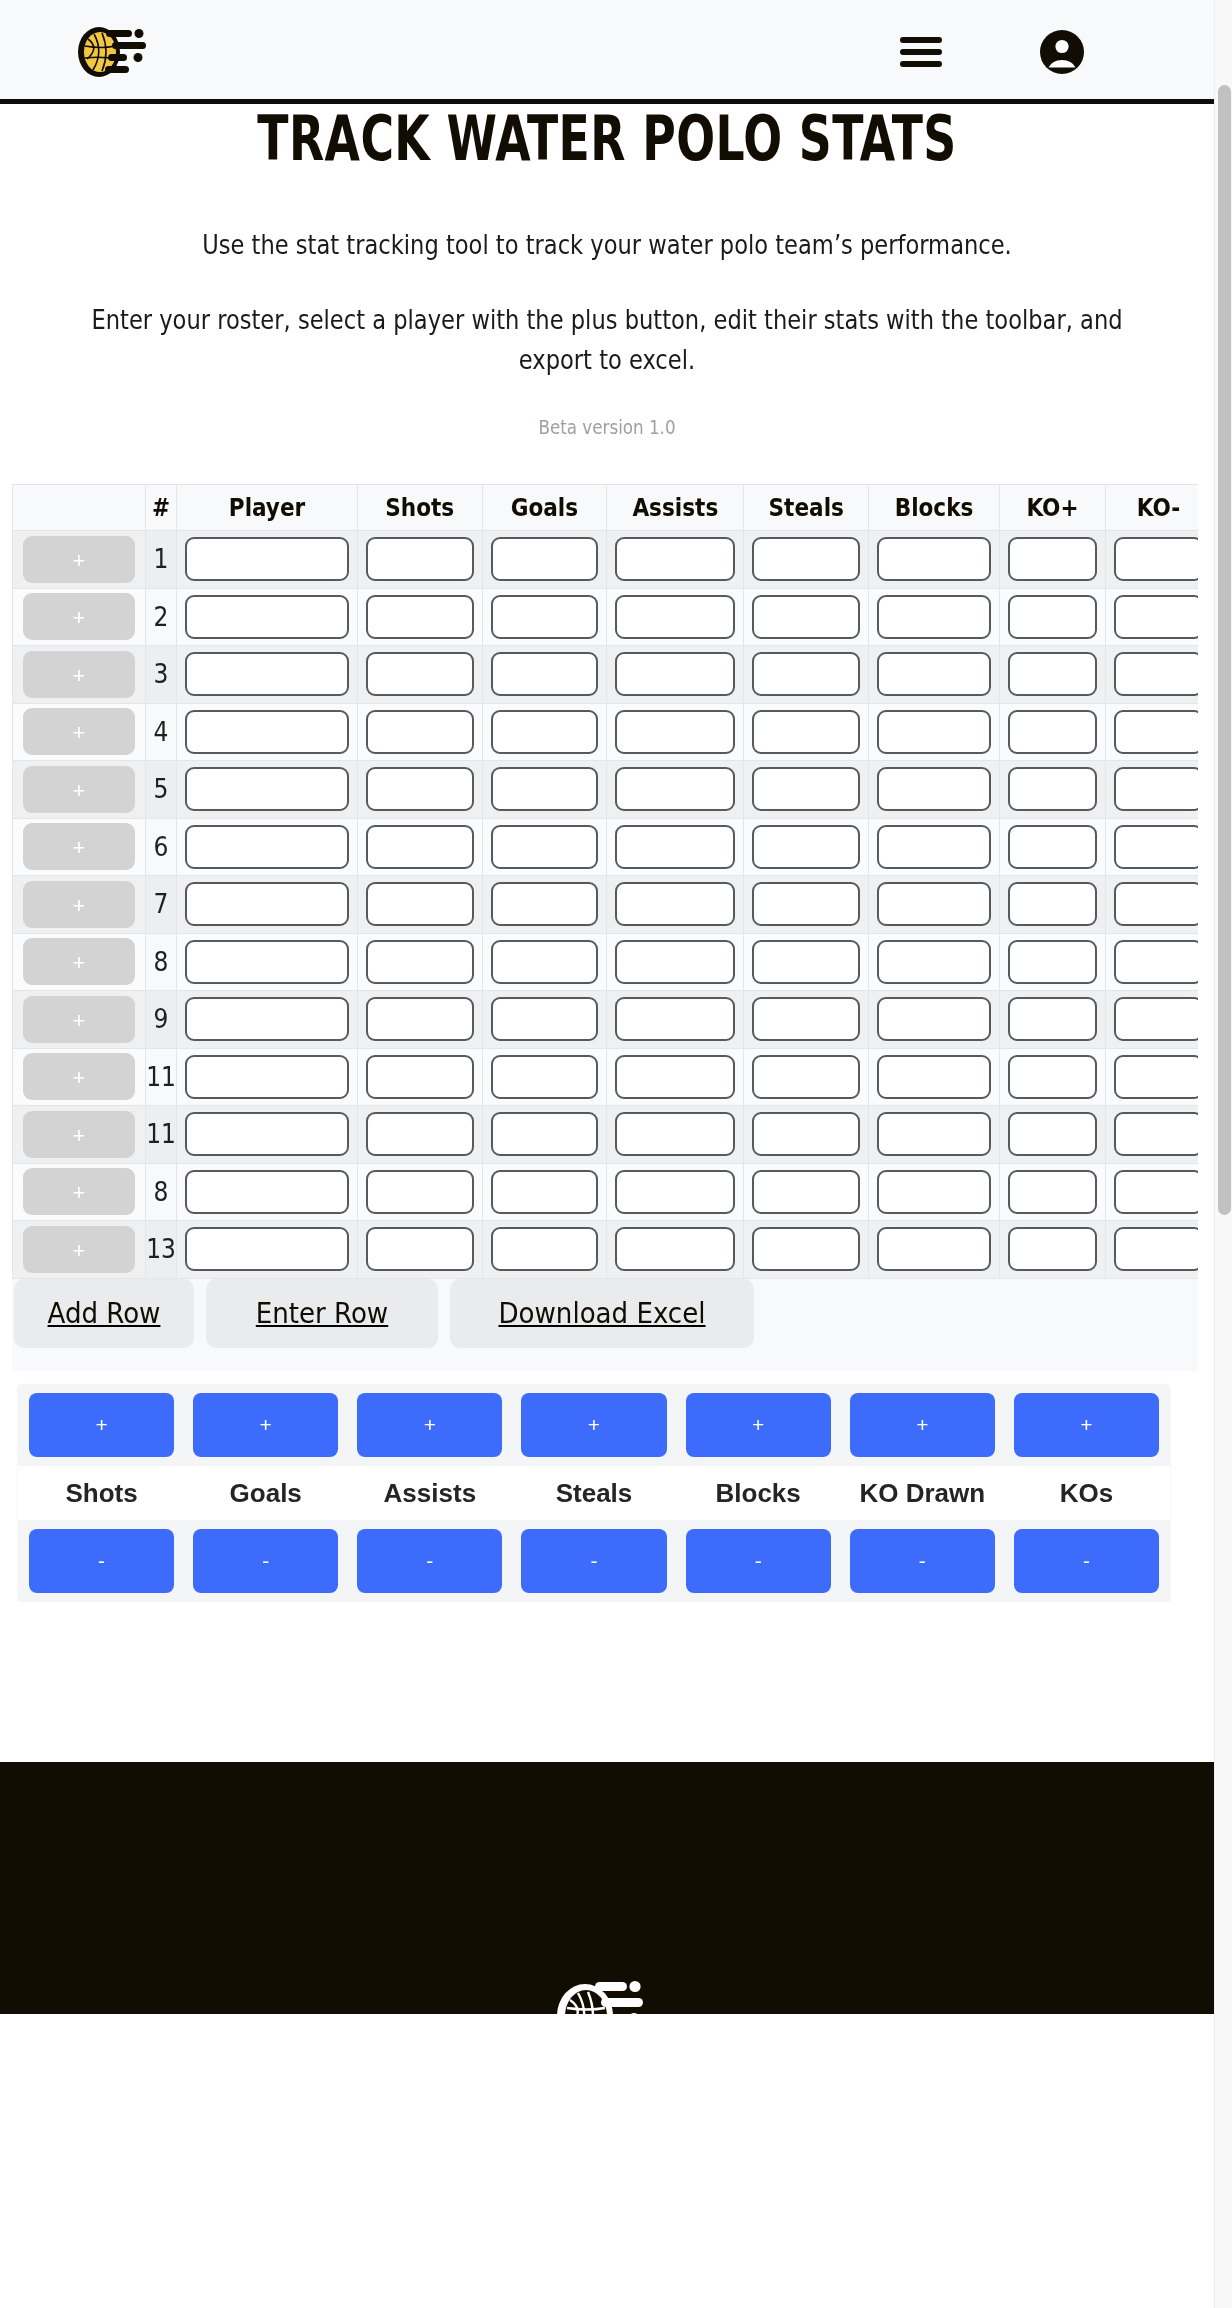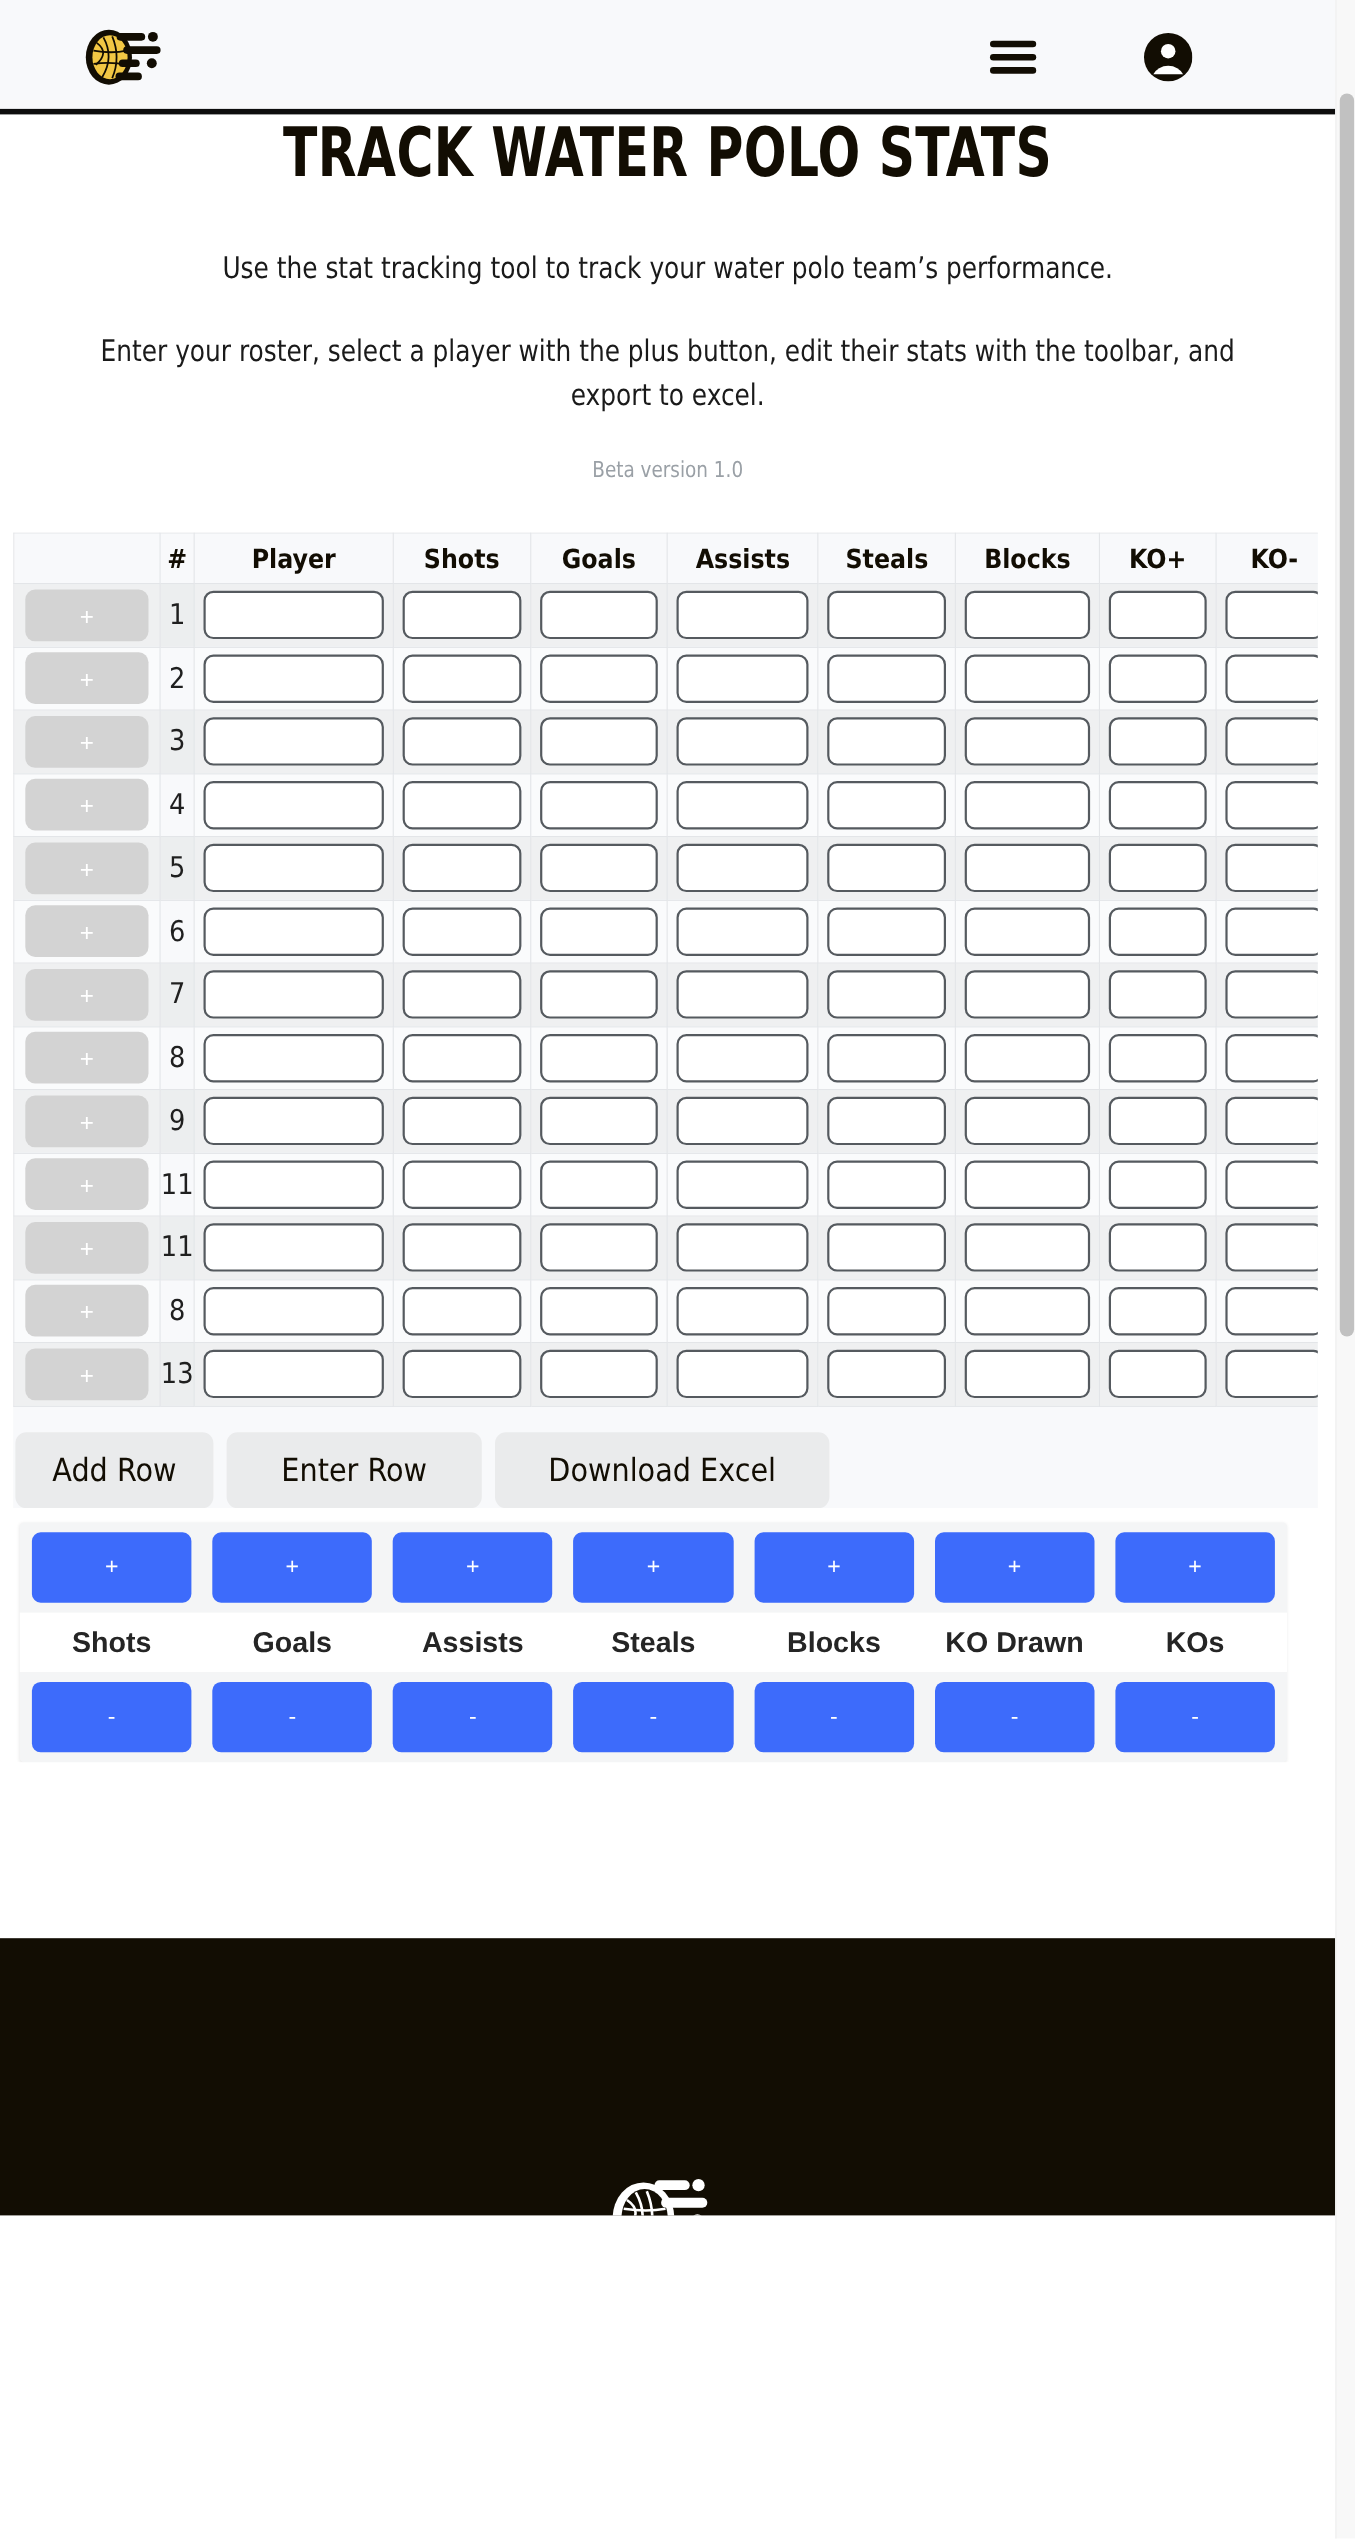--- a/index.html
+++ b/index.html
@@ -182,23 +182,24 @@
   }
 
   
   .actions {
     margin-top: 0;
     margin-left: 12px;
     width: 1186px;
     height: 92px;
     background: #f8f9fb;
     display: flex;
-    align-items: flex-end;
+    align-items: flex-start;
     gap: 12px;
     padding-left: 2px;
+    text-decoration: underline;
   }
   .action-btn {
     height: 69px;
     border: none;
     border-radius: 10px;
     background: #eaebec;
     color: #120d03;
     font-family: "Liberation Sans Narrow", "DejaVu Sans Condensed", "Liberation Sans", sans-serif;
     font-size: 29px;
     cursor: pointer;

